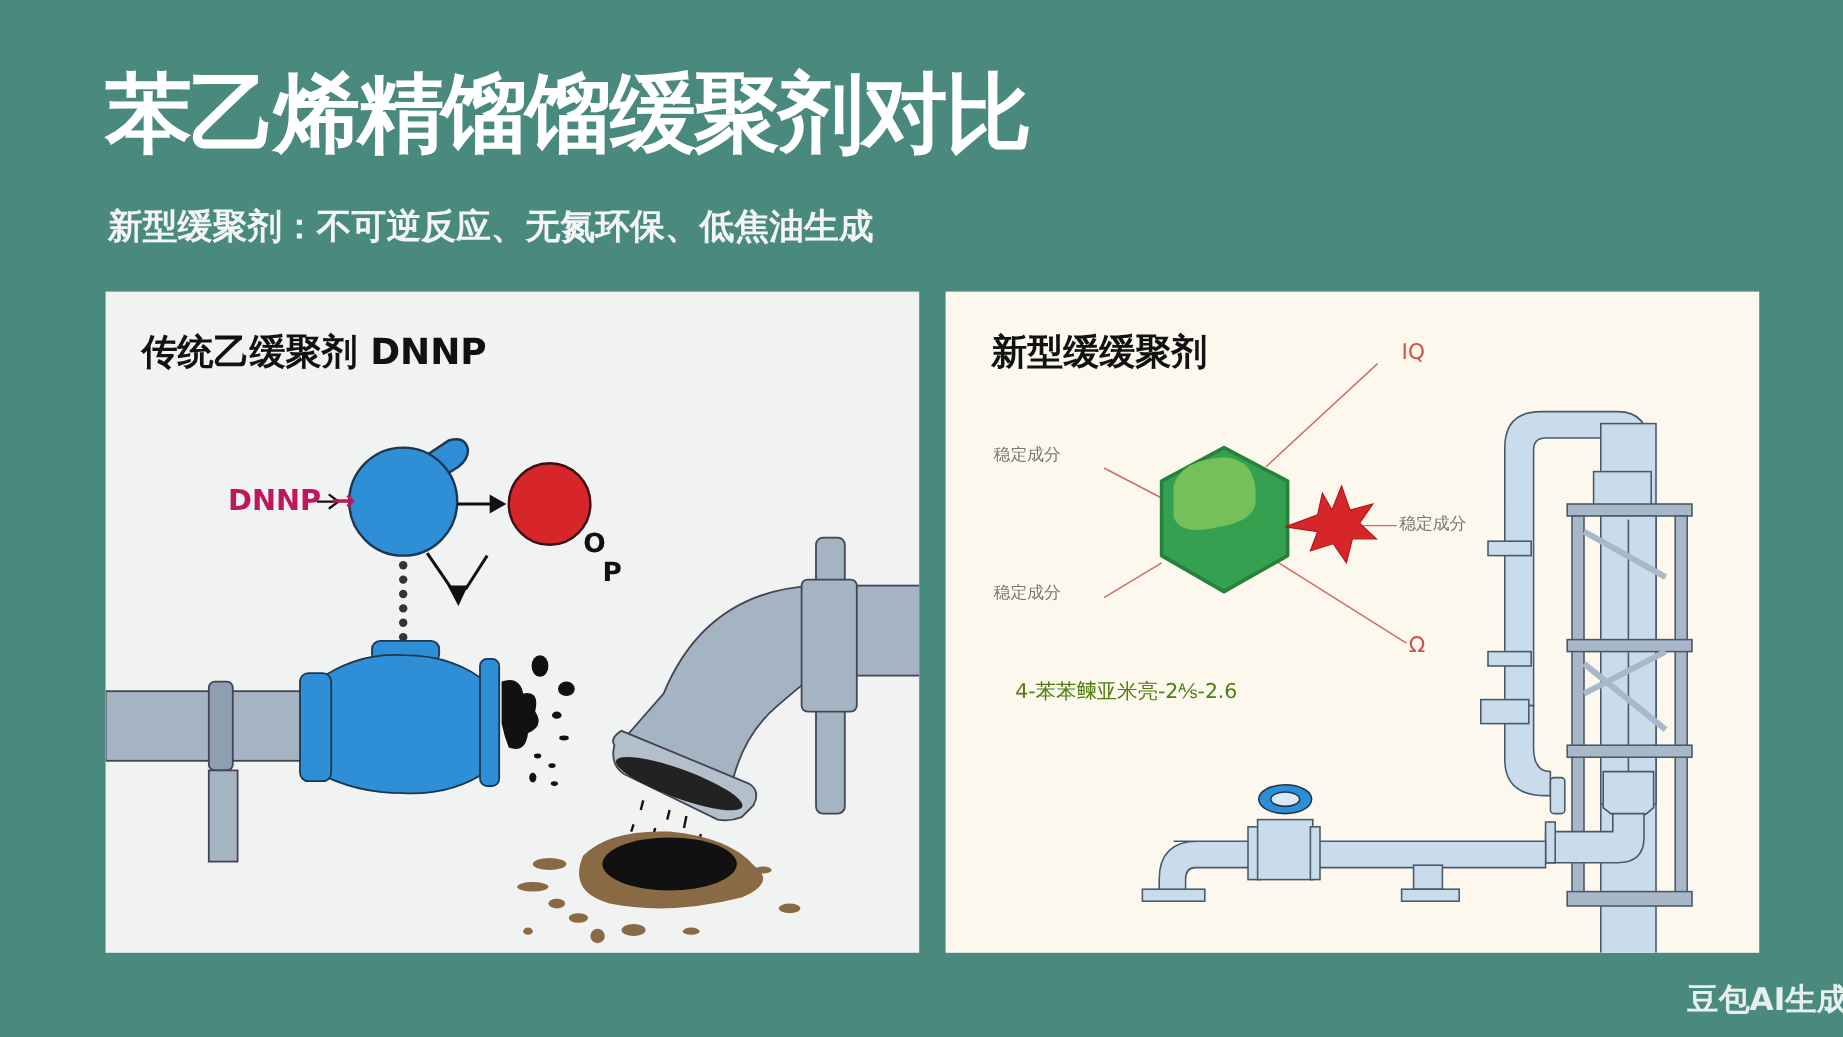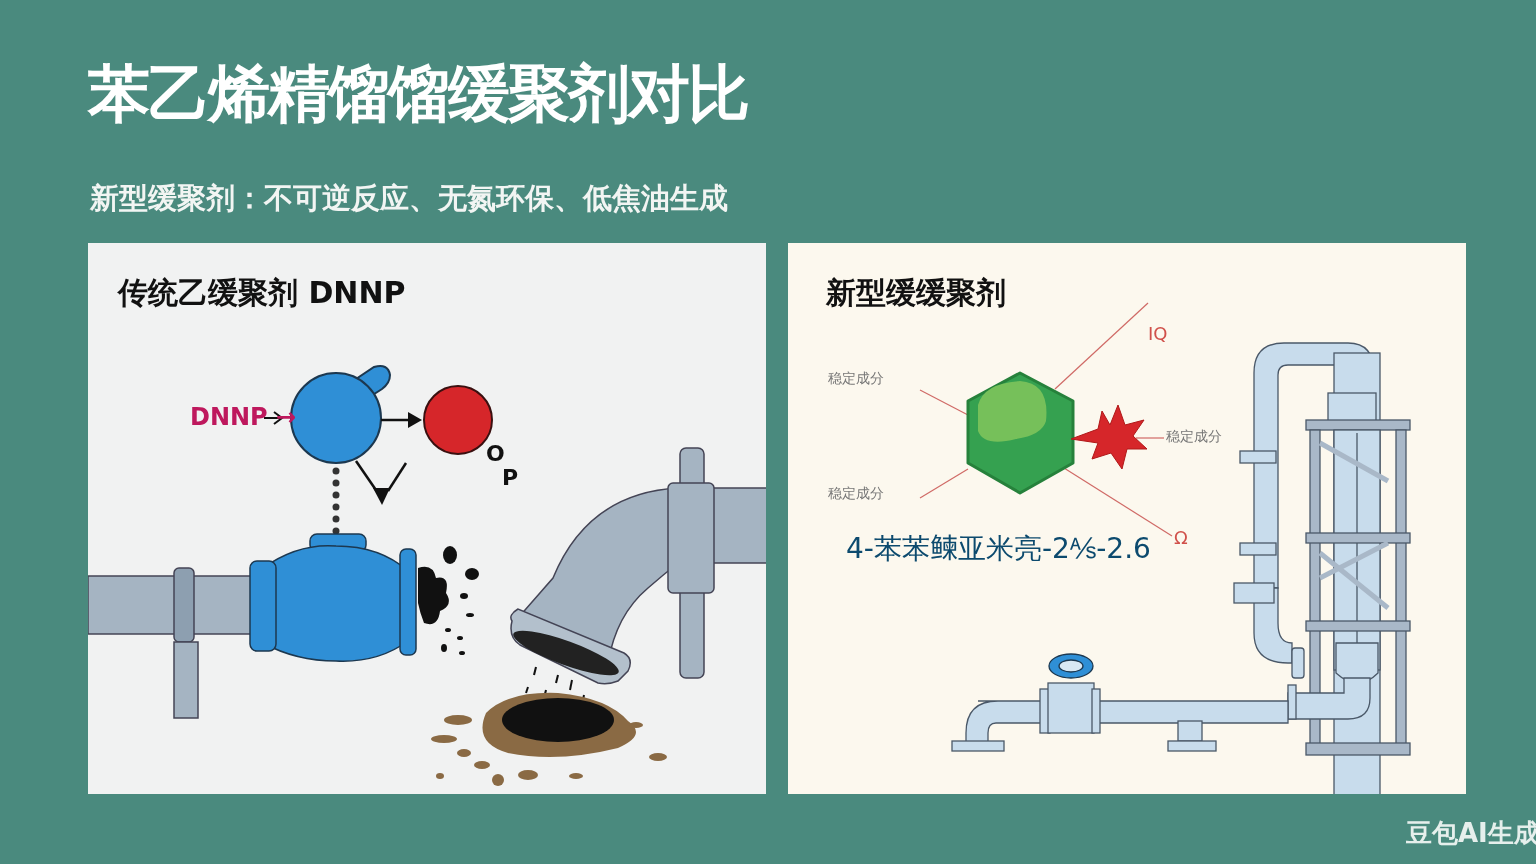--- a/index.html
+++ b/index.html
@@ -1,36 +1,36 @@
 <!DOCTYPE html>
 <html><head>
 <meta charset="utf-8">
 <style>
   html,body{margin:0;padding:0;}
   body{width:1536px;height:864px;background:#4a8a7e;position:relative;overflow:hidden;font-family:"DejaVu Sans","Liberation Sans",sans-serif;}
-  .title{position:absolute;left:88px;top:44px;font-size:62px;font-weight:bold;color:#ffffff;letter-spacing:-2px;line-height:100px;white-space:nowrap;}
-  .subtitle{position:absolute;left:90px;top:178px;font-size:29px;font-weight:bold;color:#f2f5f3;line-height:40px;white-space:nowrap;}
+  .title{position:absolute;left:88px;top:44px;font-size:72px;font-weight:bold;color:#ffffff;letter-spacing:-2px;line-height:100px;white-space:nowrap;}
+  .subtitle{position:absolute;left:90px;top:168px;font-size:29px;font-weight:bold;color:#f2f5f3;line-height:40px;white-space:nowrap;}
   .panel{position:absolute;top:243px;width:678px;height:551px;overflow:hidden;text-align:right;}
   .panel-left{left:88px;background:#f1f2f2;}
   .panel-right{left:788px;background:#fcf8ee;}
   .panel-heading{position:absolute;left:30px;top:30px;font-size:30px;font-weight:bold;color:#111;white-space:nowrap;}
   .panel-right .panel-heading{left:38px;}
   .panel svg{position:absolute;left:0;top:0;}
   .lbl{position:absolute;white-space:nowrap;}
   .dnnp-label{left:102px;top:160px;font-size:24px;font-weight:bold;color:#be185d;}
   .op-o{left:398px;top:198px;font-size:22px;font-weight:bold;color:#111;}
   .op-p{left:414px;top:222px;font-size:22px;font-weight:bold;color:#111;}
   .stab{font-size:14px;color:#777;}
   .stab-1{left:40px;top:127px;}
   .stab-2{left:378px;top:185px;}
   .stab-3{left:40px;top:242px;}
   .mark{font-size:18px;color:#d0504a;}
-  .mark-top{left:360px;top:40px;margin-top:40px;}
+  .mark-top{left:380px;top:40px;}
   .mark-bottom{left:386px;top:284px;}
-  .chem{font-size:28px;color:#0c4a6e;left:48px;top:291px;line-height:30px;}
+  .chem{font-size:17px;color:#4d7c0f;left:48px;top:319px;line-height:30px;}
   .chem-line{display:block;}
   .chem-line.l1{padding-left:10px;}
   .watermark{position:absolute;left:1406px;top:816px;font-size:26px;font-weight:bold;color:#e6efec;white-space:nowrap;}
 </style>
 </head>
 <body>
 
 <div class="title">苯乙烯精馏馏缓聚剂对比</div>
 <div class="subtitle">新型缓聚剂：不可逆反应、无氮环保、低焦油生成</div>
 

